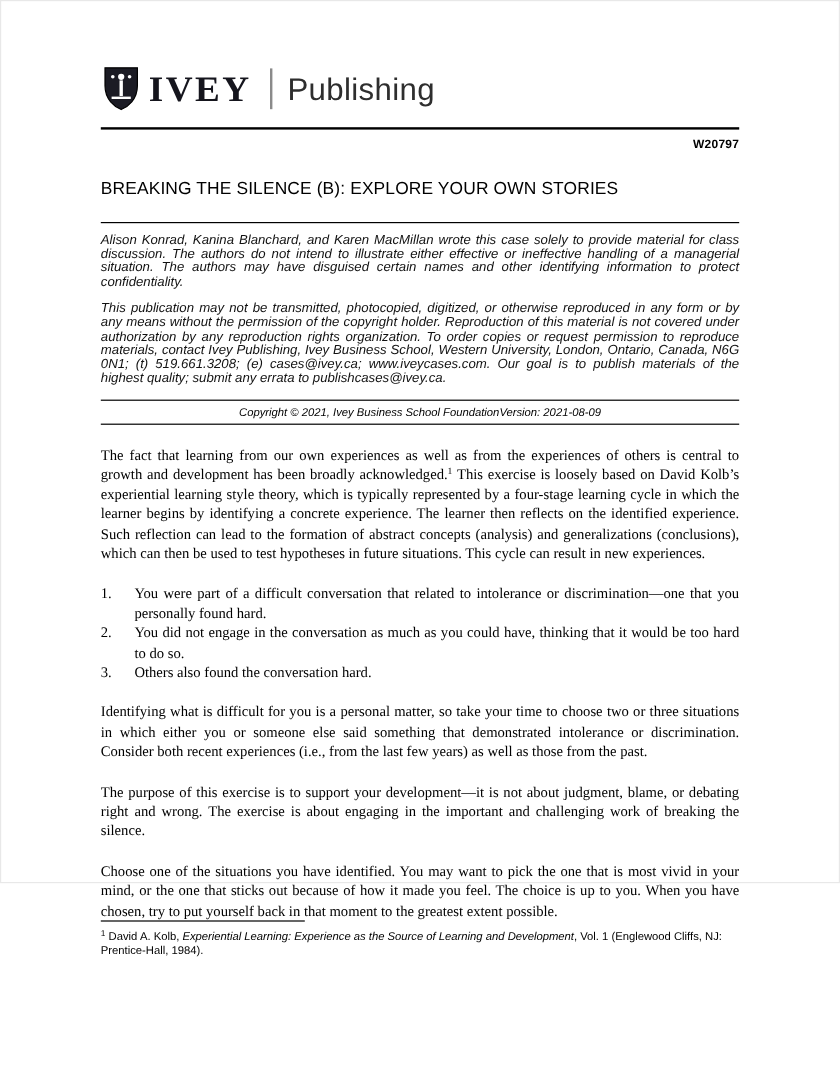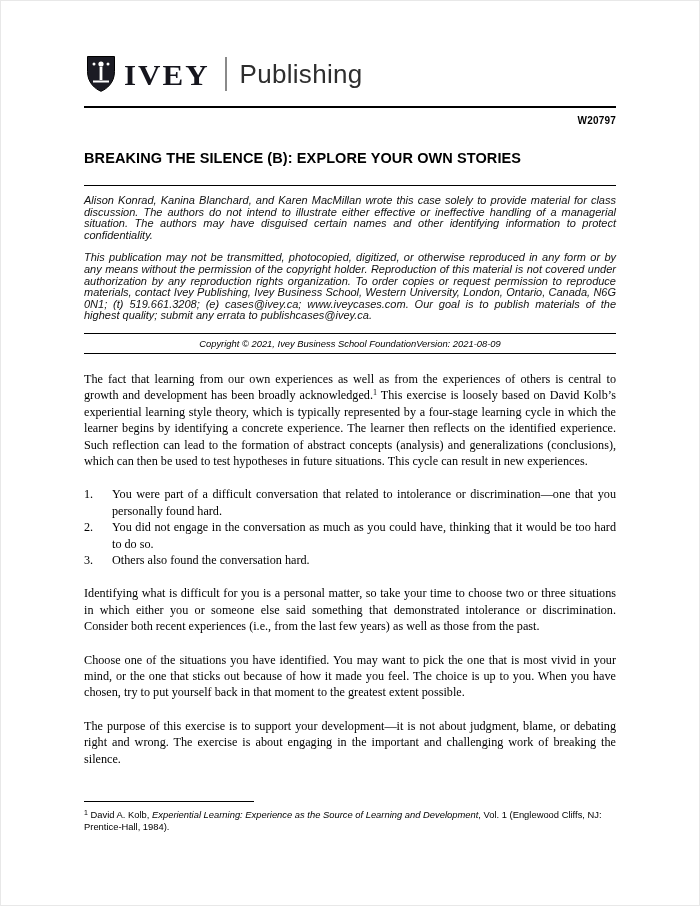--- a/index.html
+++ b/index.html
@@ -3,21 +3,21 @@
 <meta charset="utf-8">
 <style>
   * { margin: 0; padding: 0; box-sizing: border-box; }
   html, body { background: #fff; }
   body {
     width: 700px; height: 906px;
     font-family: "Liberation Sans", sans-serif;
     color: #000;
   }
   .page {
-    width: 700px; height: 906px;
+    width: 700px; height: 736px;
     background: #fff;
     padding: 54px 83px 72px 83px;
     display: flex; flex-direction: column;
     border: 1px solid #e8e8e8;
   }
 
   
   .logo-row { display: flex; align-items: center; margin-left: 2px; }
   .shield { width: 30px; height: 38px; flex: 0 0 auto; }
   .brand {
@@ -37,21 +37,21 @@
 
   .rule-heavy { border: none; border-top: 2px solid #000; margin-top: 13px; }
   .rule-thin  { border: none; border-top: 1px solid #000; }
 
   .case-number {
     text-align: right; font-weight: 700; font-size: 10px;
     margin-top: 7px; letter-spacing: 0.2px;
   }
 
   .doc-title {
-    font-weight: 700; font-size: 14.5px; letter-spacing: 0.1px;
+    font-weight: 400; font-size: 14.5px; letter-spacing: 0.1px;
     margin-top: 24px;
   }
 
   .disclaimer {
     font-style: italic; font-size: 11px; line-height: 11.6px;
     text-align: justify; color: #111;
   }
   .disc-1 { margin-top: 9px; }
   .disc-2 { margin-top: 11px; }
   .rule-above-disc { margin-top: 19px; }
@@ -149,22 +149,22 @@
       <div class="item-text">You did not engage in the conversation as much as you could have, thinking that it would be too hard to do so.</div>
     </div>
     <div class="num-item">
       <span class="num">3.</span>
       <div class="item-text">Others also found the conversation hard.</div>
     </div>
   </div>
 
   <p class="body-text para">Identifying what is difficult for you is a personal matter, so take your time to choose two or three situations in which either you or someone else said something that demonstrated intolerance or discrimination. Consider both recent experiences (i.e., from the last few years) as well as those from the past.</p>
 
+  <p class="body-text para">The purpose of this exercise is to support your development—it is not about judgment, blame, or debating right and wrong. The exercise is about engaging in the important and challenging work of breaking the silence.</p>
+
   <p class="body-text para">Choose one of the situations you have identified. You may want to pick the one that is most vivid in your mind, or the one that sticks out because of how it made you feel. The choice is up to you. When you have chosen, try to put yourself back in that moment to the greatest extent possible.</p>
-
-  <p class="body-text para">The purpose of this exercise is to support your development—it is not about judgment, blame, or debating right and wrong. The exercise is about engaging in the important and challenging work of breaking the silence.</p>
 
   <div class="footnote-block">
     <hr class="footnote-rule">
     <p class="footnote"><sup>1</sup><span> David A. Kolb, </span><span class="book-title">Experiential Learning: Experience as the Source of Learning and Development</span><span>, Vol. 1 (Englewood Cliffs, NJ: Prentice-Hall, 1984).</span></p>
   </div>
 
 </div>
 
 </body></html>

